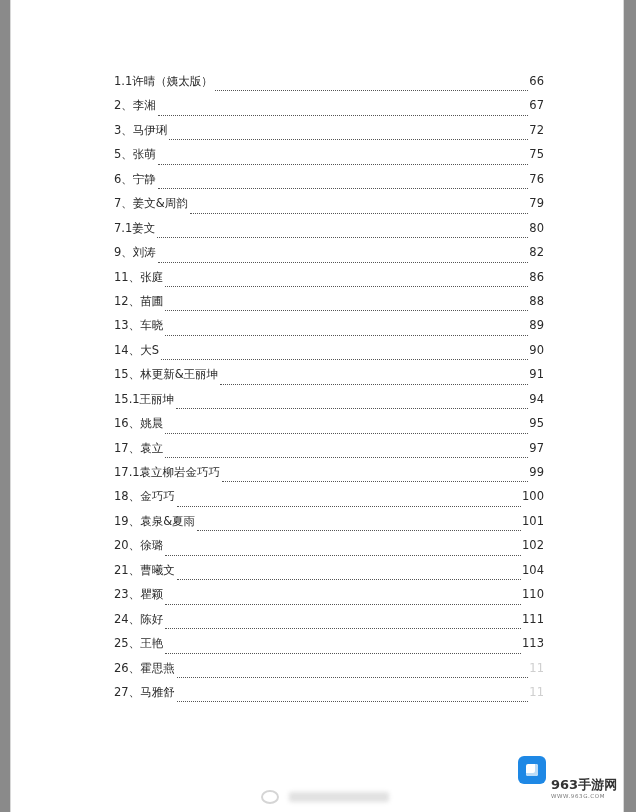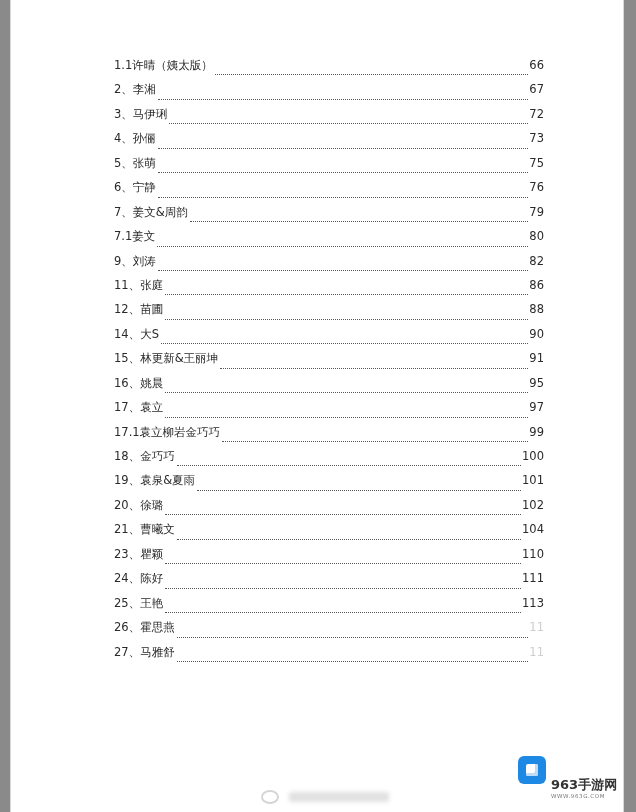--- a/index.html
+++ b/index.html
@@ -8,21 +8,21 @@
       background:#8a8a8a;
       font-family:"DejaVu Sans", "Liberation Sans", sans-serif;
     }
     .page {
       position:absolute; left:10px; top:0; width:614px; height:812px;
       background:#ffffff;
       border-left:1px solid #d8d8d8; border-right:1px solid #d8d8d8;
       box-sizing:border-box;
     }
     .toc {
-      position:absolute; left:103px; top:58px; width:430px;
+      position:absolute; left:103px; top:74px; width:430px;
     }
     .toc-row {
       display:flex; align-items:baseline; height:24.45px;
       font-size:11.5px; color:#2a2a2a; white-space:nowrap;
     }
     .toc-label { flex:0 0 auto; }
     .toc-leader {
       flex:1 1 auto; border-bottom:1.4px dotted #555; margin:0 1px 3px 2px;
       height:0; align-self:flex-end; position:relative; top:-4px;
     }
@@ -70,25 +70,20 @@
         <span class="toc-label">2、李湘</span>
         <span class="toc-leader"></span>
         <span class="toc-page">67</span>
       </div>
       <div class="toc-row">
         <span class="toc-label">3、马伊琍</span>
         <span class="toc-leader"></span>
         <span class="toc-page">72</span>
       </div>
       <div class="toc-row">
-        <span class="toc-label">4、孙俪</span>
-        <span class="toc-leader"></span>
-        <span class="toc-page">73</span>
-      </div>
-      <div class="toc-row">
         <span class="toc-label">5、张萌</span>
         <span class="toc-leader"></span>
         <span class="toc-page">75</span>
       </div>
       <div class="toc-row">
         <span class="toc-label">6、宁静</span>
         <span class="toc-leader"></span>
         <span class="toc-page">76</span>
       </div>
       <div class="toc-row">
@@ -110,28 +105,38 @@
         <span class="toc-label">11、张庭</span>
         <span class="toc-leader"></span>
         <span class="toc-page">86</span>
       </div>
       <div class="toc-row">
         <span class="toc-label">12、苗圃</span>
         <span class="toc-leader"></span>
         <span class="toc-page">88</span>
       </div>
       <div class="toc-row">
+        <span class="toc-label">13、车晓</span>
+        <span class="toc-leader"></span>
+        <span class="toc-page">89</span>
+      </div>
+      <div class="toc-row">
         <span class="toc-label">14、大S</span>
         <span class="toc-leader"></span>
         <span class="toc-page">90</span>
       </div>
       <div class="toc-row">
         <span class="toc-label">15、林更新&amp;王丽坤</span>
         <span class="toc-leader"></span>
         <span class="toc-page">91</span>
+      </div>
+      <div class="toc-row">
+        <span class="toc-label">15.1王丽坤</span>
+        <span class="toc-leader"></span>
+        <span class="toc-page">94</span>
       </div>
       <div class="toc-row">
         <span class="toc-label">16、姚晨</span>
         <span class="toc-leader"></span>
         <span class="toc-page">95</span>
       </div>
       <div class="toc-row">
         <span class="toc-label">17、袁立</span>
         <span class="toc-leader"></span>
         <span class="toc-page">97</span>

